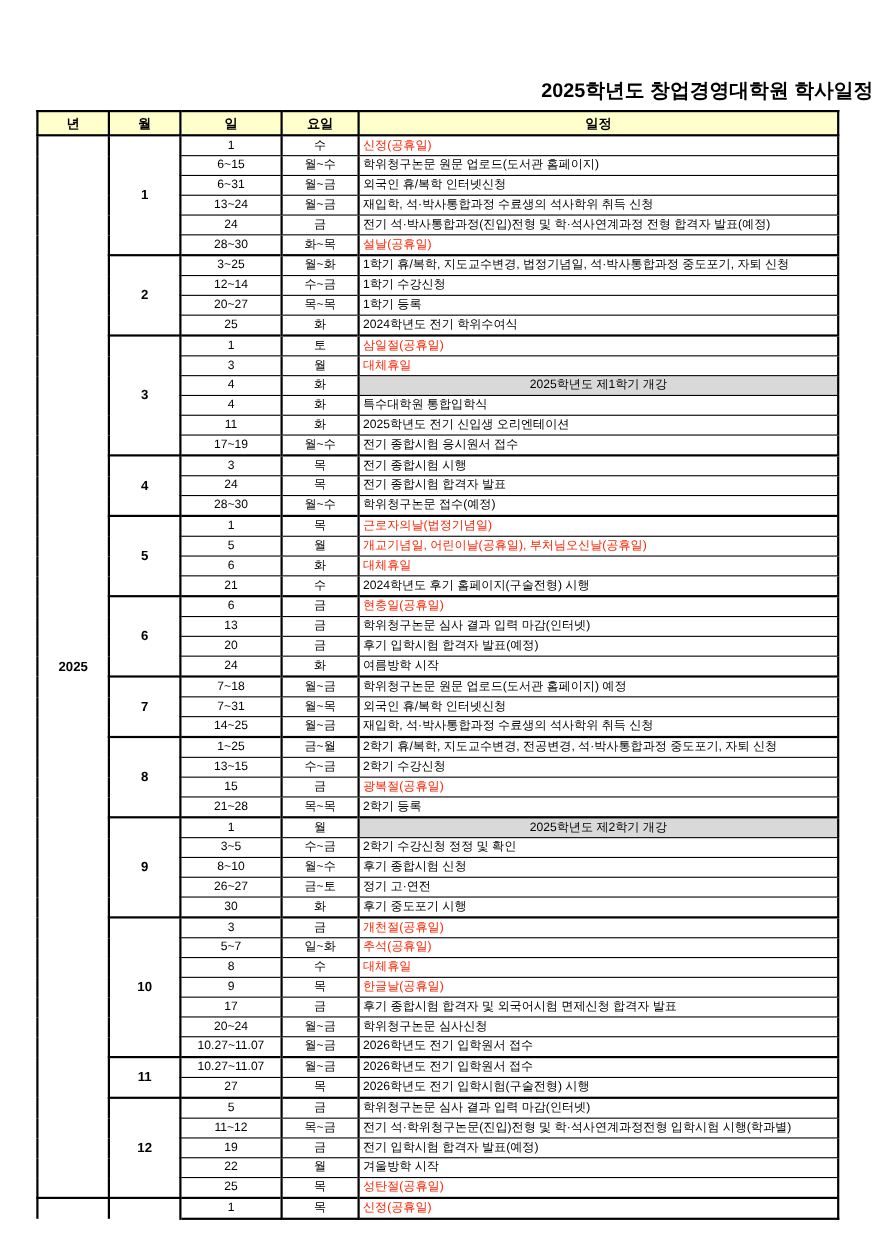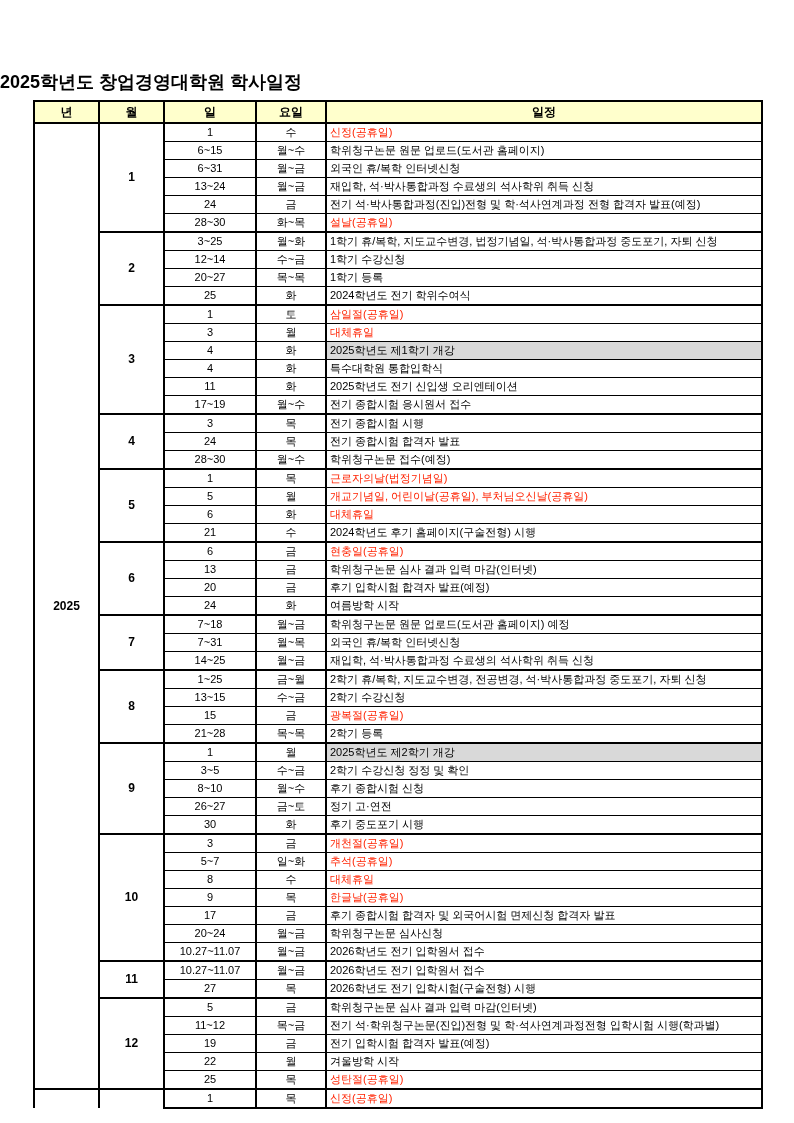--- a/index.html
+++ b/index.html
@@ -6,21 +6,21 @@
   body{
     width:794px;height:1123px;
     background:#ffffff;
     font-family:"Liberation Sans", sans-serif;
     position:relative;
     overflow:hidden;
   }
   .page-title{
     position:absolute;
     top:70px;left:0;width:794px;
-    text-align:left;
+    text-align:right;
     font-size:18px;
     font-weight:bold;
     color:#000;
     letter-spacing:0px;
   }
   table.cal{
     position:absolute;
     top:100px;left:33px;
     width:728px;
     border-collapse:collapse;
@@ -57,21 +57,21 @@
     text-align:center;
   }
   td.schedule-cell{
     text-align:left;
   }
   tr.row td{border-top:1px solid #000;}
   tr.month-start td{border-top:2px solid #000;}
   tr.last td{border-bottom:2px solid #000;}
   td.cut{border-bottom:none !important;}
   .red{color:var(--red,#FF2200);}
-  td.hl{background:var(--hl,#D9D9D9);}
+  td.hl{background:var(--hl,#D9D9D9);text-align:center;}
 </style>
 </head>
 <body>
 
 <div class="page-title">2025학년도 창업경영대학원 학사일정</div>
 
 <table class="cal">
   <colgroup>
     <col style="width:65px">
     <col style="width:65px">

